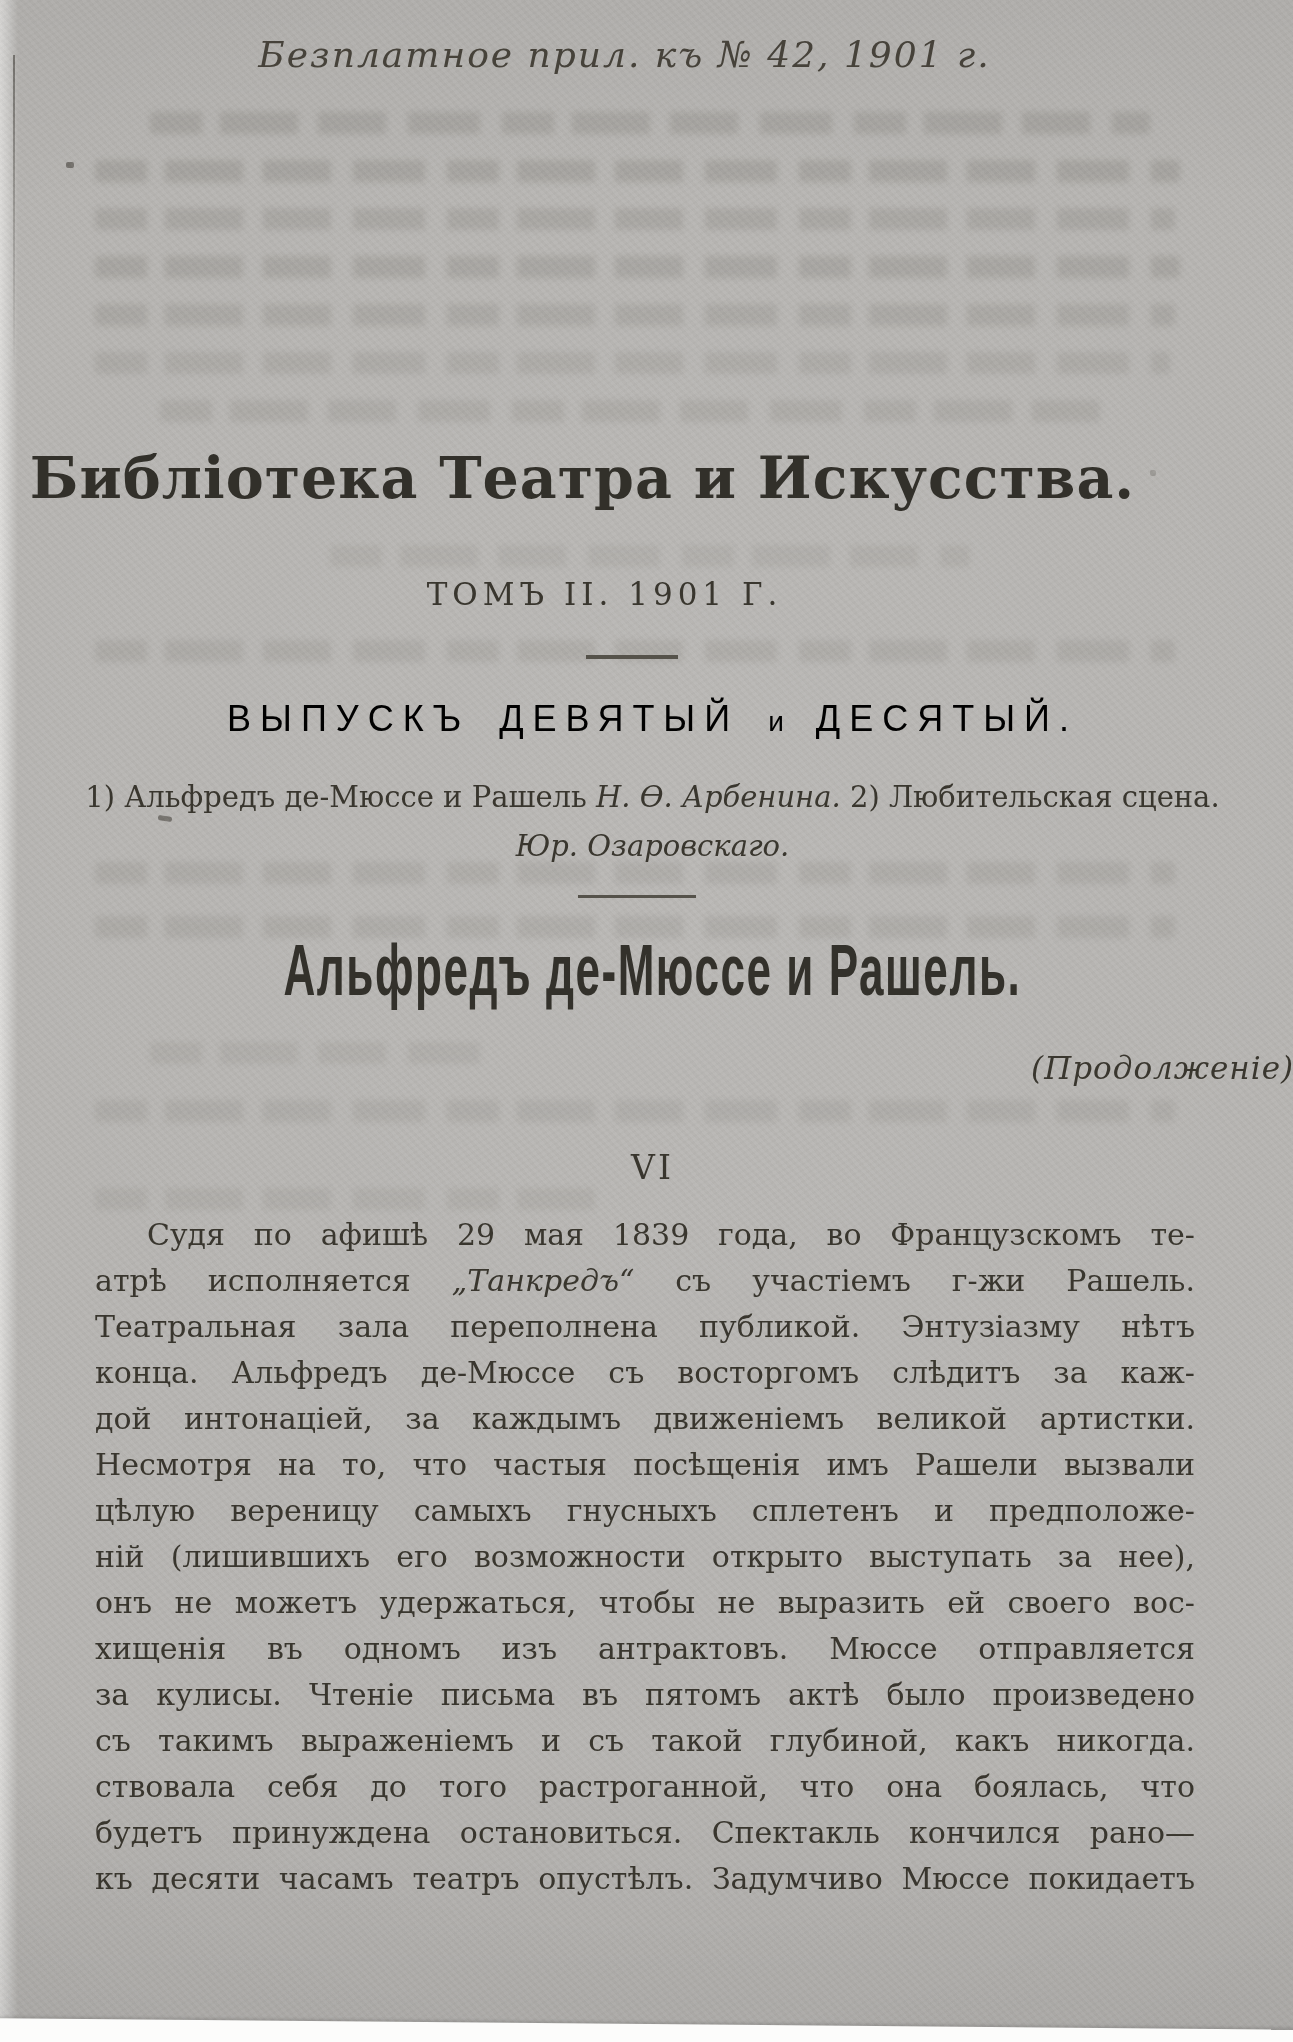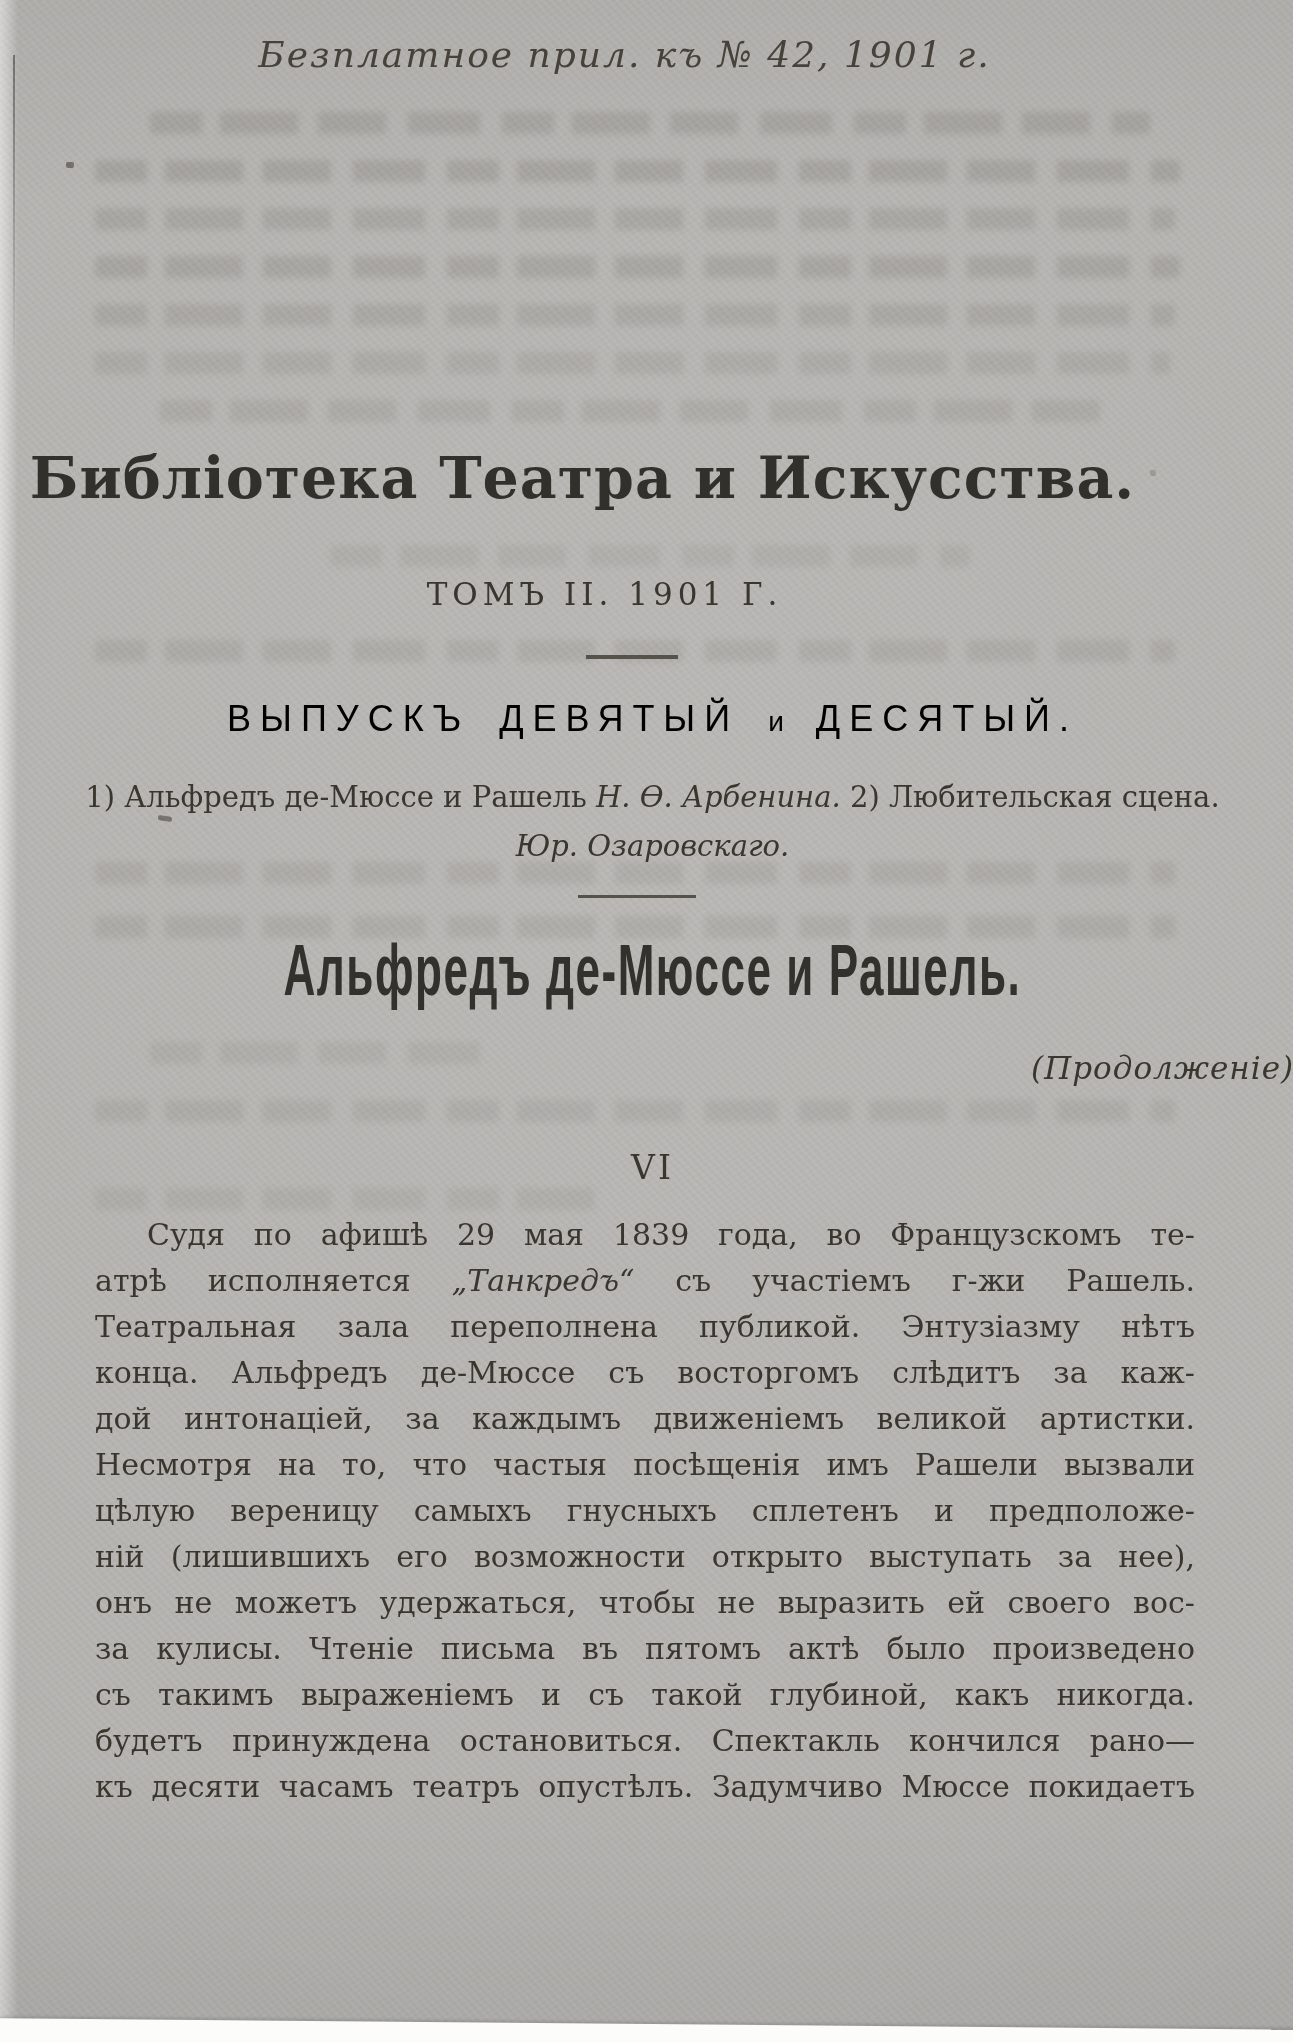--- a/index.html
+++ b/index.html
@@ -190,21 +190,23 @@
   <div class="body-text">
       <div class="tline first">Судя по афишѣ 29 мая 1839 года, во Французскомъ те-</div>
       <div class="tline">атрѣ исполняется <i>„Танкредъ“</i> съ участіемъ г-жи Рашель.</div>
       <div class="tline">Театральная зала переполнена публикой. Энтузіазму нѣтъ</div>
       <div class="tline">конца. Альфредъ де-Мюссе съ восторгомъ слѣдитъ за каж-</div>
       <div class="tline">дой интонаціей, за каждымъ движеніемъ великой артистки.</div>
       <div class="tline">Несмотря на то, что частыя посѣщенія имъ Рашели вызвали</div>
       <div class="tline">цѣлую вереницу самыхъ гнусныхъ сплетенъ и предположе-</div>
       <div class="tline">ній (лишившихъ его возможности открыто выступать за нее),</div>
       <div class="tline">онъ не можетъ удержаться, чтобы не выразить ей своего вос-</div>
+      <div class="tline">хищенія въ одномъ изъ антрактовъ. Мюссе отправляется</div>
       <div class="tline">за кулисы. Чтеніе письма въ пятомъ актѣ было произведено</div>
       <div class="tline">съ такимъ выраженіемъ и съ такой глубиной, какъ никогда.</div>
+      <div class="tline">ствовала себя до того растроганной, что она боялась, что</div>
       <div class="tline">будетъ принуждена остановиться. Спектакль кончился рано—</div>
       <div class="tline">къ десяти часамъ театръ опустѣлъ. Задумчиво Мюссе покидаетъ</div>
     </div>
 
   <div class="texture"></div>
   <div class="bottom-tear"></div>
 </div>
 
 </body></html>

